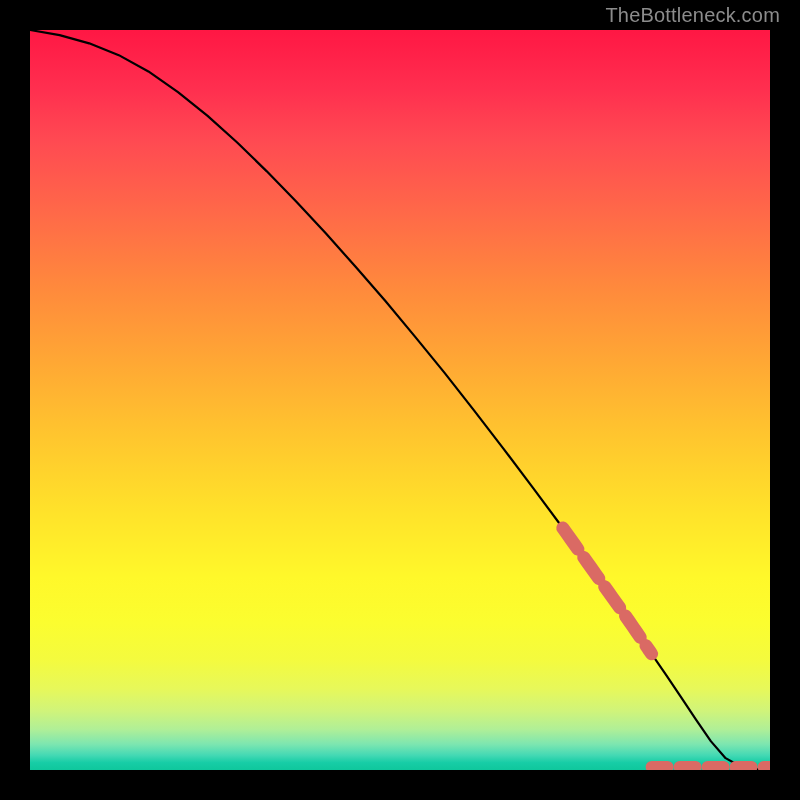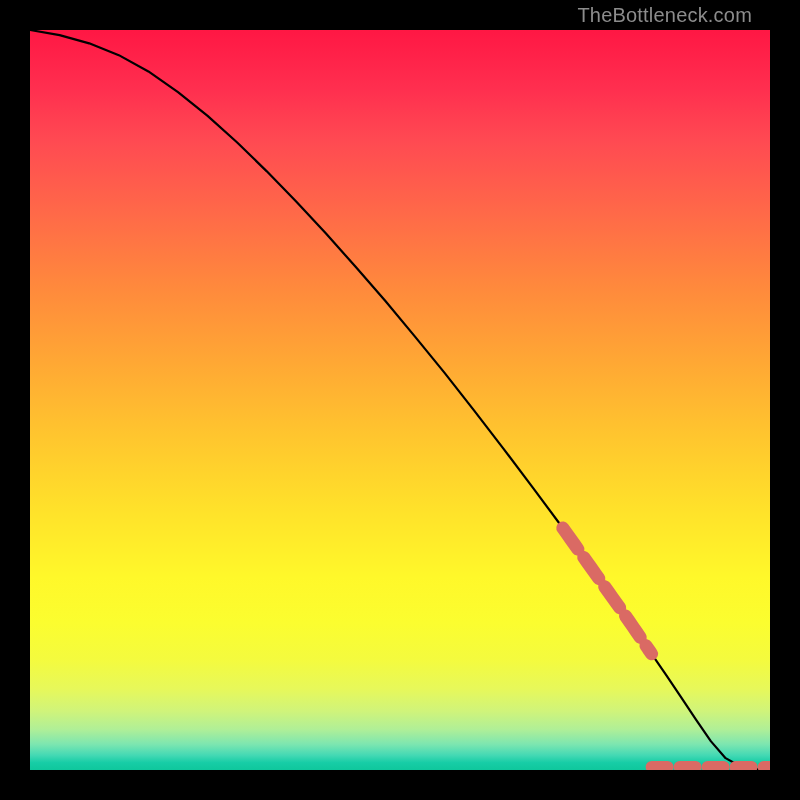--- a/index.html
+++ b/index.html
@@ -63,21 +63,21 @@
     stroke-linecap: round;
     stroke-linejoin: round;
   }
   .dash-seg {
     fill: none;
     stroke-linecap: round;
   }
   .watermark {
     position: absolute;
     top: 4px;
-    right: 48px;
+    right: 20px;
     color: #8c8c8c;
     font-size: 20px;
     font-weight: 500;
     letter-spacing: 0.2px;
     user-select: none;
   }
 </style>
 </head>
 <body>
 

